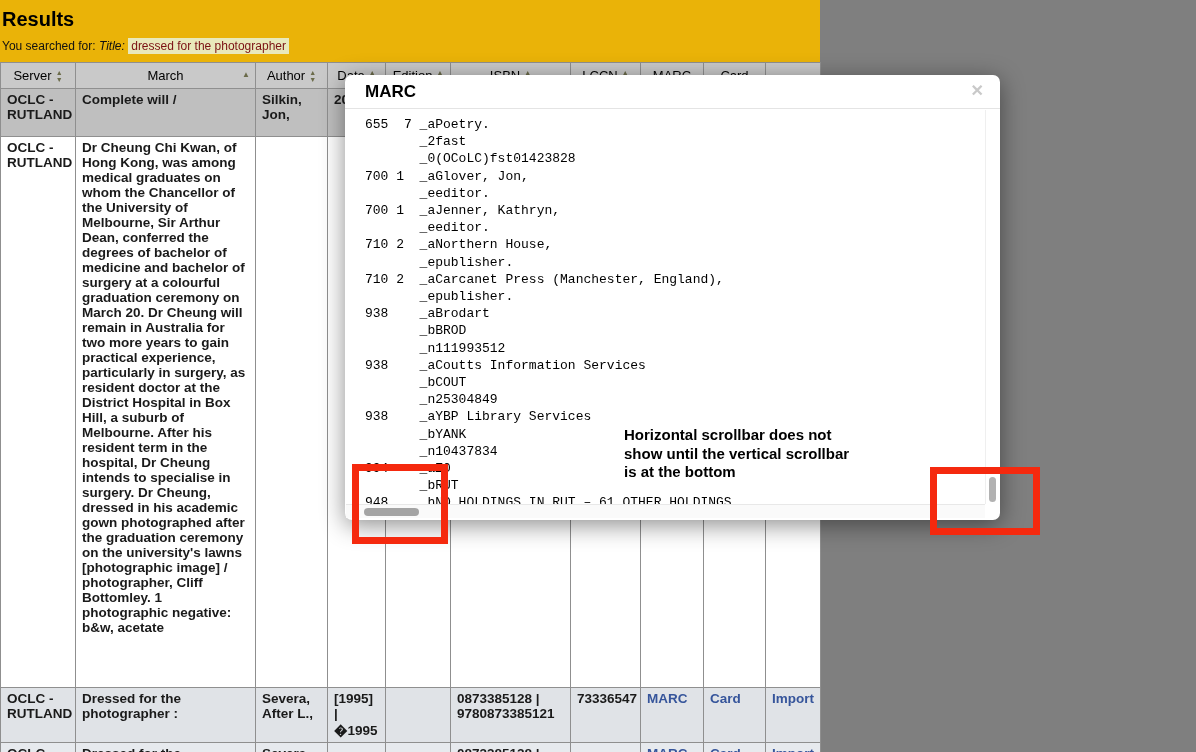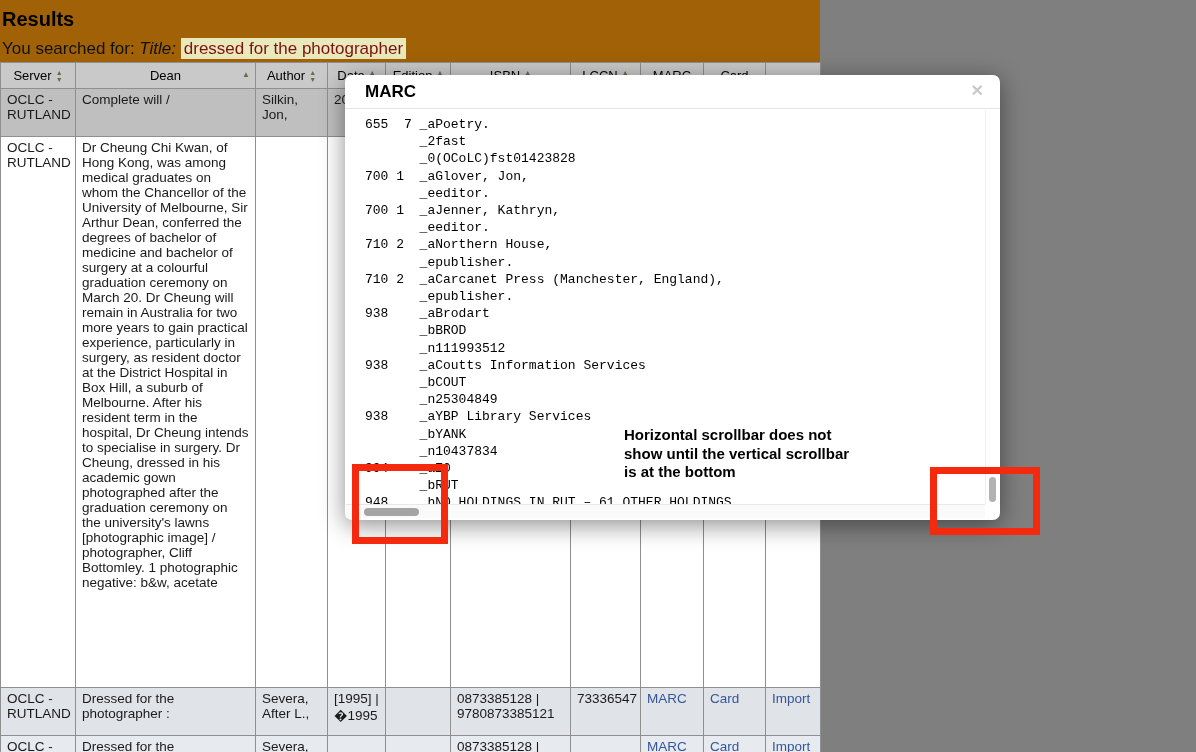--- a/index.html
+++ b/index.html
@@ -3,34 +3,35 @@
 <meta charset="utf-8">
 <style>
   html,body{margin:0;padding:0;}
   body{
     width:1196px;height:752px;overflow:hidden;position:relative;
     background:#7f7f7f;
     font-family:"Liberation Sans", sans-serif;
     -webkit-font-smoothing:antialiased;
   }
   
-  .page-panel{position:absolute;left:0;top:0;width:820px;height:752px;background:#a16207;z-index:1;}
+  .page-panel{position:absolute;left:0;top:0;width:820px;height:752px;background:#eab308;z-index:1;}
   .page-title{font-size:20px;font-weight:bold;color:#000;margin:8px 0 0 2px;}
-  .search-line{position:absolute;left:2px;top:39px;font-size:17px;color:#111;white-space:nowrap;}
+  .search-line{position:absolute;left:2px;top:39px;font-size:12px;color:#111;white-space:nowrap;}
   .search-label-italic{font-style:italic;}
   .search-query{background:#e9e9bb;color:#7b1113;padding:1px 3px;}
   
   table.results{
     position:absolute;left:0;top:62px;width:820px;
     border-collapse:collapse;table-layout:fixed;
     font-size:13.5px;color:#1a1a1a;
   }
   table.results th, table.results td{
     border:1px solid #8f8f8f;vertical-align:top;padding:3px 6px;
     overflow:hidden;
+    font-weight:bold;
   }
   table.results th{
     background:#c9c9c9;font-weight:normal;font-size:13px;color:#000;
     text-align:center;vertical-align:middle;height:19px;position:relative;white-space:nowrap;
   }
   tr.row-0 td{background:#bfbfbf;}
   tr.row-1 td{background:#ffffff;}
   tr.row-2 td{background:#e0e3e7;}
   tr.row-3 td{background:#e7eaee;}
   td.pre-line{white-space:pre-line;}
@@ -86,21 +87,21 @@
       <col style="width:65px">
         <col style="width:120px">
         <col style="width:70px">
         <col style="width:63px">
       <col style="width:62px">
         <col style="width:55px">
     </colgroup>
     <thead>
         <tr id="header-row">
           <th><span>Server</span><span class="sort-icon"><i>▲</i><i>▼</i></span></th>
-          <th><span>Dean</span><span class="sort-asc-icon">▲</span></th>
+          <th><span>March</span><span class="sort-asc-icon">▲</span></th>
           <th><span>Author</span><span class="sort-icon"><i>▲</i><i>▼</i></span></th>
           <th><span>Date</span><span class="sort-icon"><i>▲</i><i>▼</i></span></th>
           <th><span>Edition</span><span class="sort-icon"><i>▲</i><i>▼</i></span></th>
           <th><span>ISBN</span><span class="sort-icon"><i>▲</i><i>▼</i></span></th>
           <th><span>LCCN</span><span class="sort-icon"><i>▲</i><i>▼</i></span></th>
           <th><span>MARC</span></th>
           <th><span>Card</span></th>
           <th><span></span></th>
         </tr>
       </thead>

